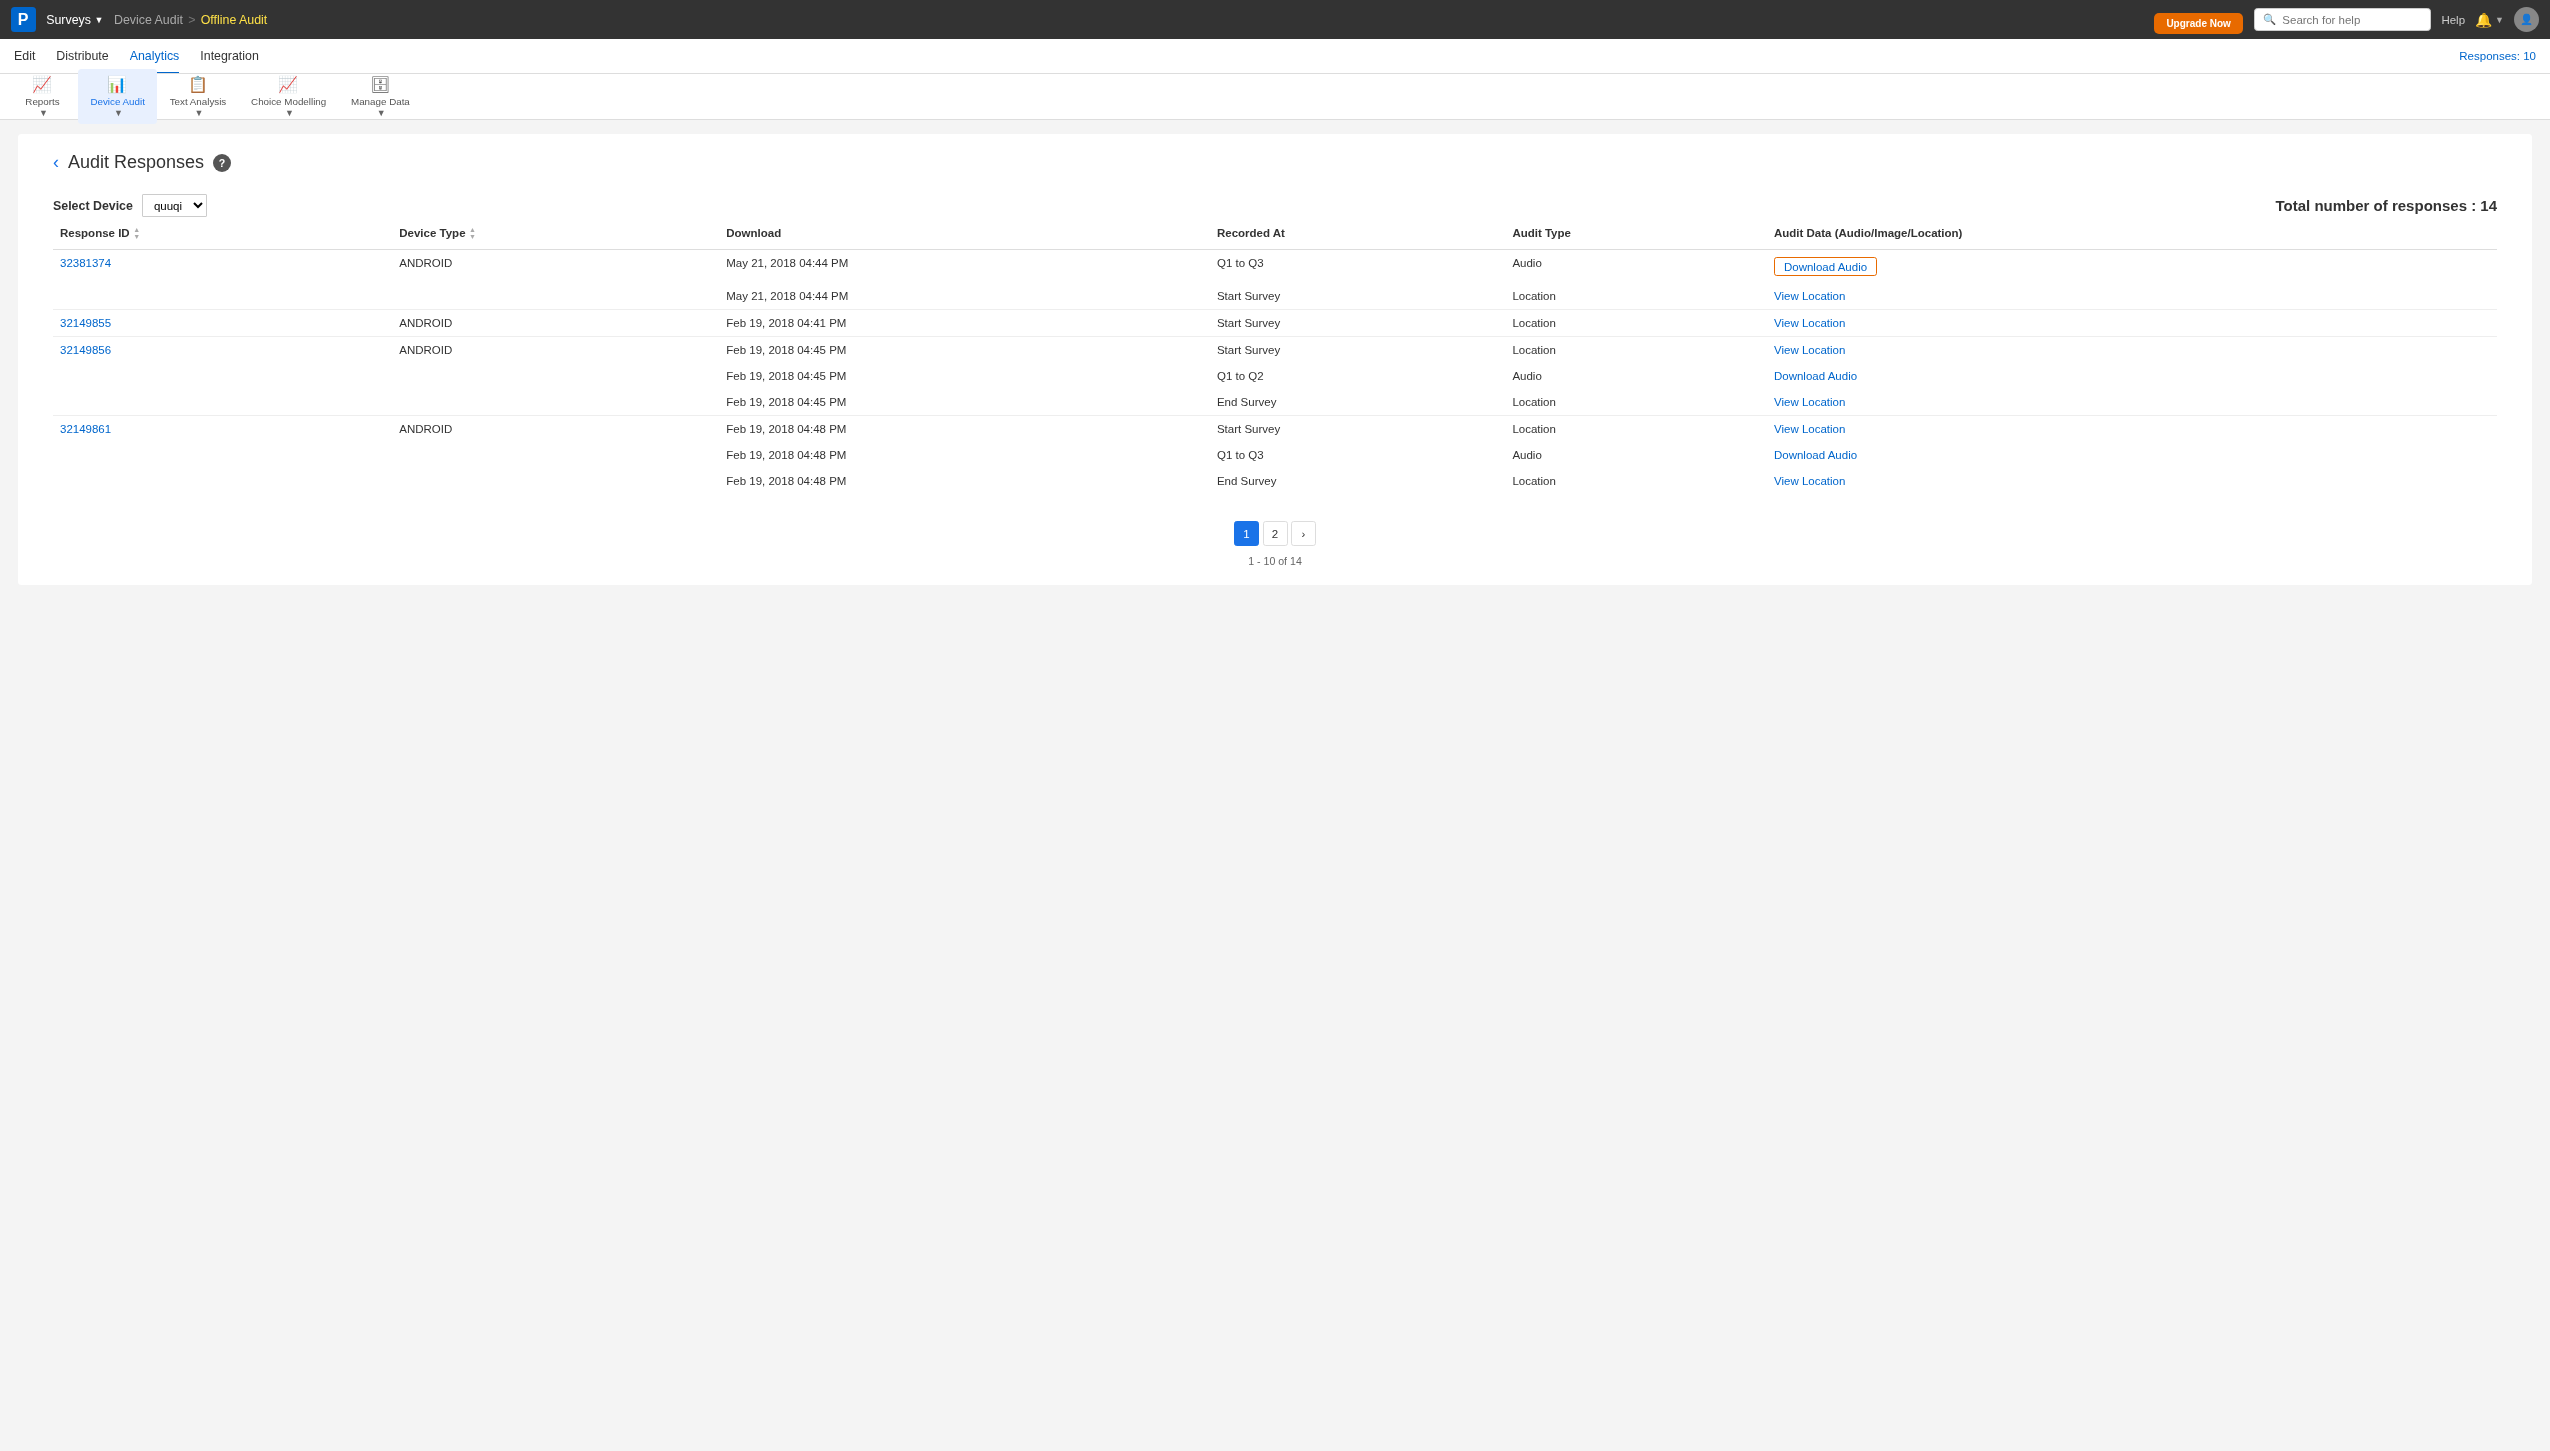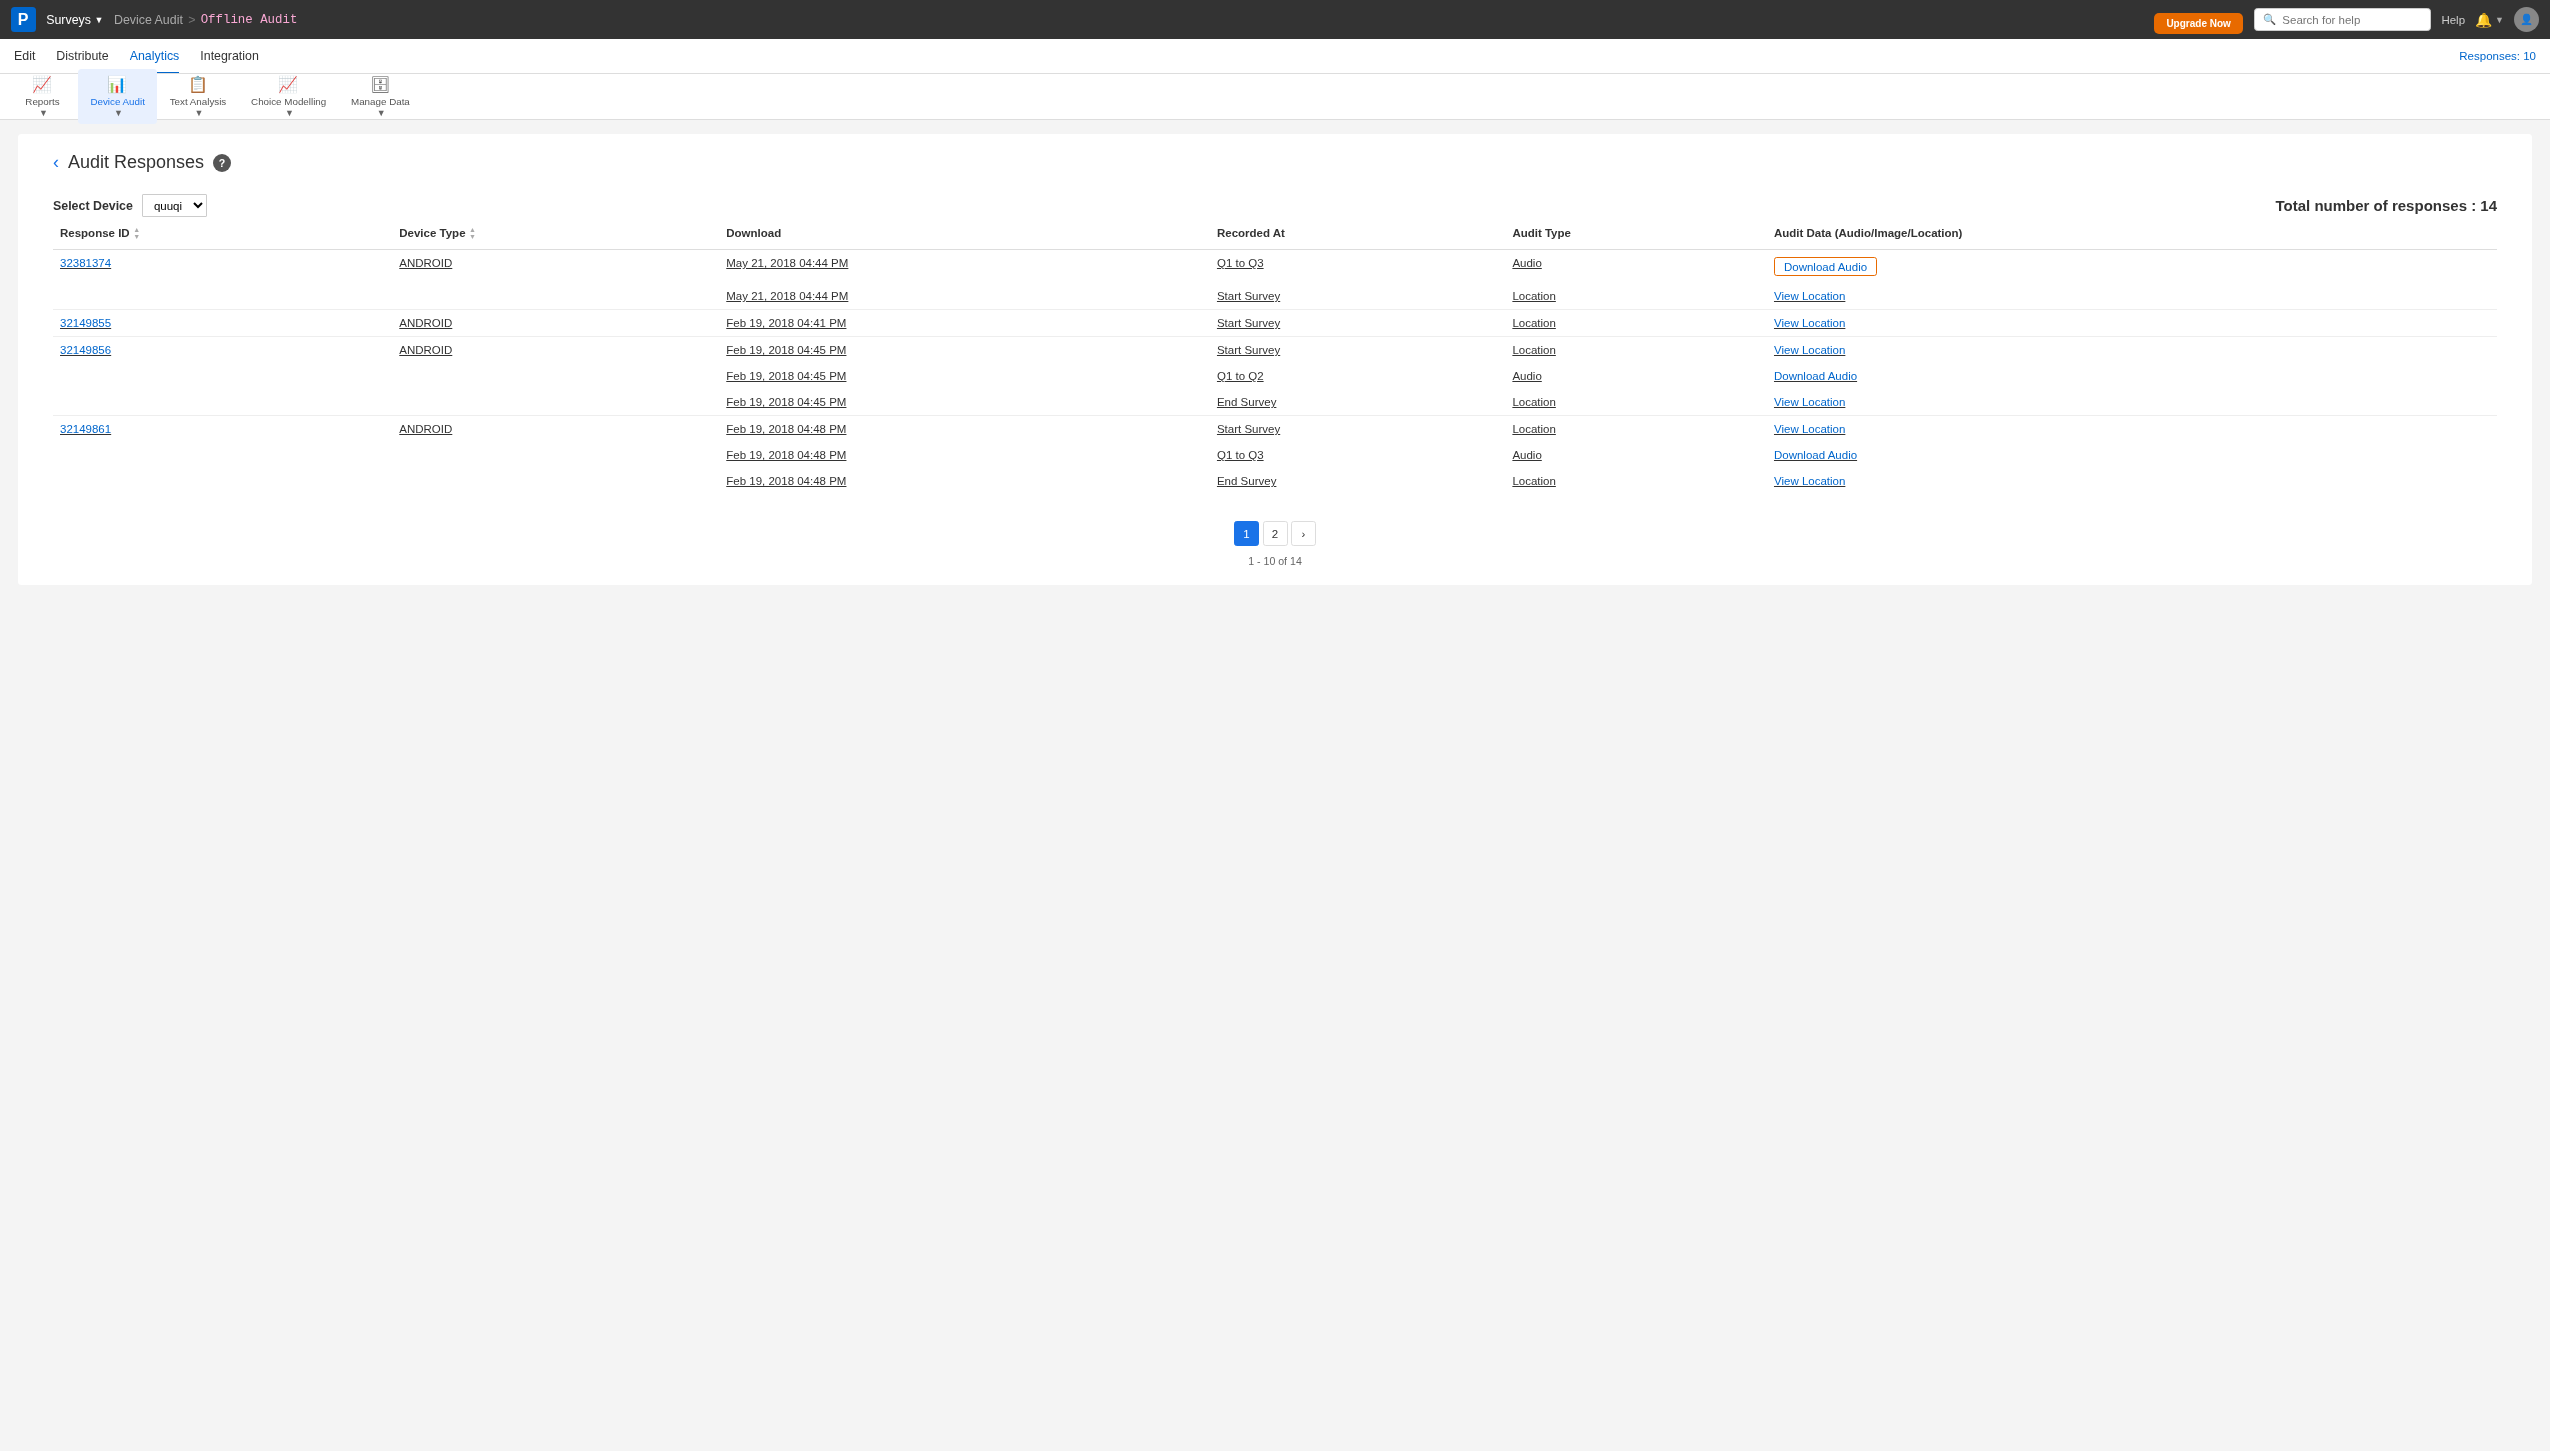--- a/index.html
+++ b/index.html
@@ -26,21 +26,21 @@
     .top-nav-app {
       color: white;
       font-size: 12.4px;
       display: flex; align-items: center; gap: 3.5px;
       cursor: pointer;
     }
     .top-nav-app .chevron { font-size: 9px; }
     .top-nav-breadcrumb {
       display: flex; align-items: center; gap: 5.3px; color: #ccc; font-size: 12.4px;
     }
-    .top-nav-breadcrumb .current { color: #f9a8d4; font-family: Liberation Mono, monospace; }
+    .top-nav-breadcrumb .current { color: #fde047; }
     .top-nav-spacer { flex: 1; }
     .upgrade-btn {
       background: #e86a00;
       color: white;
       border: none;
       padding: 5.3px 12.4px;
       border-radius: 5px;
       cursor: pointer;
       font-size: 10px;
       font-weight: 600;
@@ -192,21 +192,20 @@
       padding: 9px 7px;
       font-weight: 600;
       color: #333;
       border-bottom: 1.8px solid #ddd;
       font-size: 11.5px;
     }
     .audit-table td {
       padding: 7px 7px;
       color: #333;
       vertical-align: top;
-      text-decoration: underline;
     }
     .audit-table tr.row-border td {
       border-bottom: 0.9px solid #eee;
     }
     .audit-table .response-link {
       color: #0066cc;
       cursor: pointer;
       text-decoration: none;
     }
     .audit-table .action-link {

